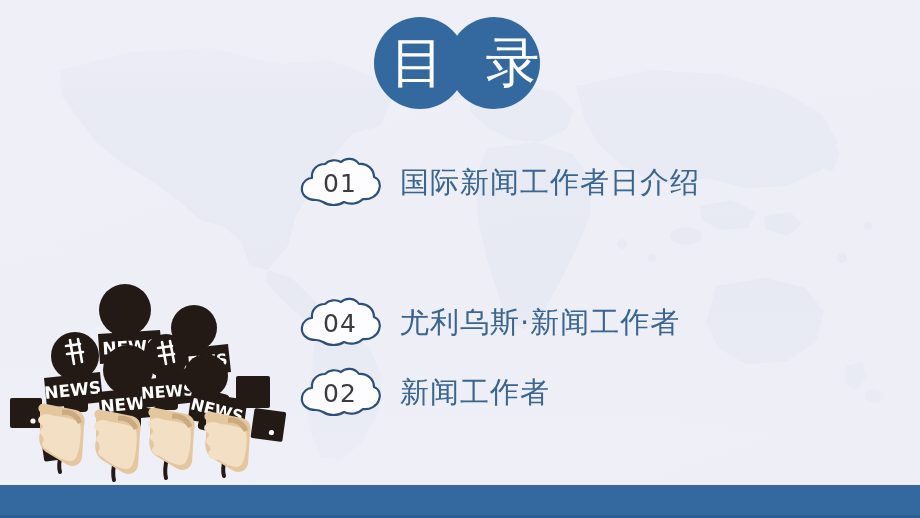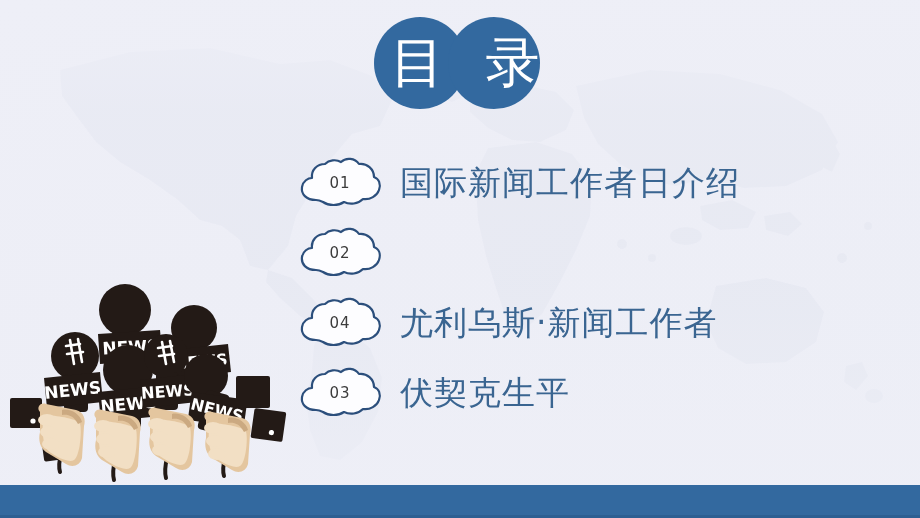--- a/index.html
+++ b/index.html
@@ -127,28 +127,28 @@
   }
   .badge-num {
     position: absolute;
     left: 0;
     top: 0;
     width: 88px;
     height: 54px;
     display: flex;
     align-items: center;
     justify-content: center;
-    font-size: 15px;
+    font-size: 25px;
     color: #3c3c3c;
     letter-spacing: 1px;
     font-family: "DejaVu Sans", "Liberation Sans", sans-serif;
   }
   .menu-label {
     margin-left: 16px;
-    font-size: 33px;
+    font-size: 29px;
     color: #3a6591;
     letter-spacing: 1px;
     white-space: nowrap;
     font-family: "DejaVu Sans", "Liberation Sans", sans-serif;
   }
 
   
   #illustration {
     position: absolute;
     left: 0;
@@ -242,29 +242,20 @@
             C15 14 21 8 29 8 C33 4 40 3 45 6 C50 1 59 2 63 8
             C71 7 78 13 78 21 C83 23 85 28 83 34 C81 40 74 44 67 43
             C62 48 54 49 48 46 C42 50 33 50 27 46 C25 45 22 44 20 44 Z"></path>
         </svg>
         <div class="badge-num">01</div>
       </div>
       <div class="menu-label">国际新闻工作者日介绍</div>
     </div>
 
     <div class="menu-row">
-      <div class="cloud-badge">
-        <svg viewBox="0 0 88 54" aria-hidden="true">
-          <path class="cloud-shape" d="M20 44 C10 44 5 38 6 31 C7 25 12 22 16 22
-            C15 14 21 8 29 8 C33 4 40 3 45 6 C50 1 59 2 63 8
-            C71 7 78 13 78 21 C83 23 85 28 83 34 C81 40 74 44 67 43
-            C62 48 54 49 48 46 C42 50 33 50 27 46 C25 45 22 44 20 44 Z"></path>
-        </svg>
-        <div class="badge-num">02</div>
-      </div>
     </div>
 
     <div class="menu-row">
       <div class="cloud-badge">
         <svg viewBox="0 0 88 54" aria-hidden="true">
           <path class="cloud-shape" d="M20 44 C10 44 5 38 6 31 C7 25 12 22 16 22
             C15 14 21 8 29 8 C33 4 40 3 45 6 C50 1 59 2 63 8
             C71 7 78 13 78 21 C83 23 85 28 83 34 C81 40 74 44 67 43
             C62 48 54 49 48 46 C42 50 33 50 27 46 C25 45 22 44 20 44 Z"></path>
         </svg>
@@ -274,23 +265,23 @@
     </div>
 
     <div class="menu-row">
       <div class="cloud-badge">
         <svg viewBox="0 0 88 54" aria-hidden="true">
           <path class="cloud-shape" d="M20 44 C10 44 5 38 6 31 C7 25 12 22 16 22
             C15 14 21 8 29 8 C33 4 40 3 45 6 C50 1 59 2 63 8
             C71 7 78 13 78 21 C83 23 85 28 83 34 C81 40 74 44 67 43
             C62 48 54 49 48 46 C42 50 33 50 27 46 C25 45 22 44 20 44 Z"></path>
         </svg>
-        <div class="badge-num">03</div>
+        <div class="badge-num">02</div>
       </div>
-      <div class="menu-label">伏契克生平</div>
+      <div class="menu-label">新闻工作者</div>
     </div>
 
   </div>
 
   <div id="illustration">
     <svg viewBox="0 0 300 220" aria-hidden="true">
       <defs>
         <style>
           .mic   { fill: #231a16; }
           .handL { fill: #f2dfc4; }

